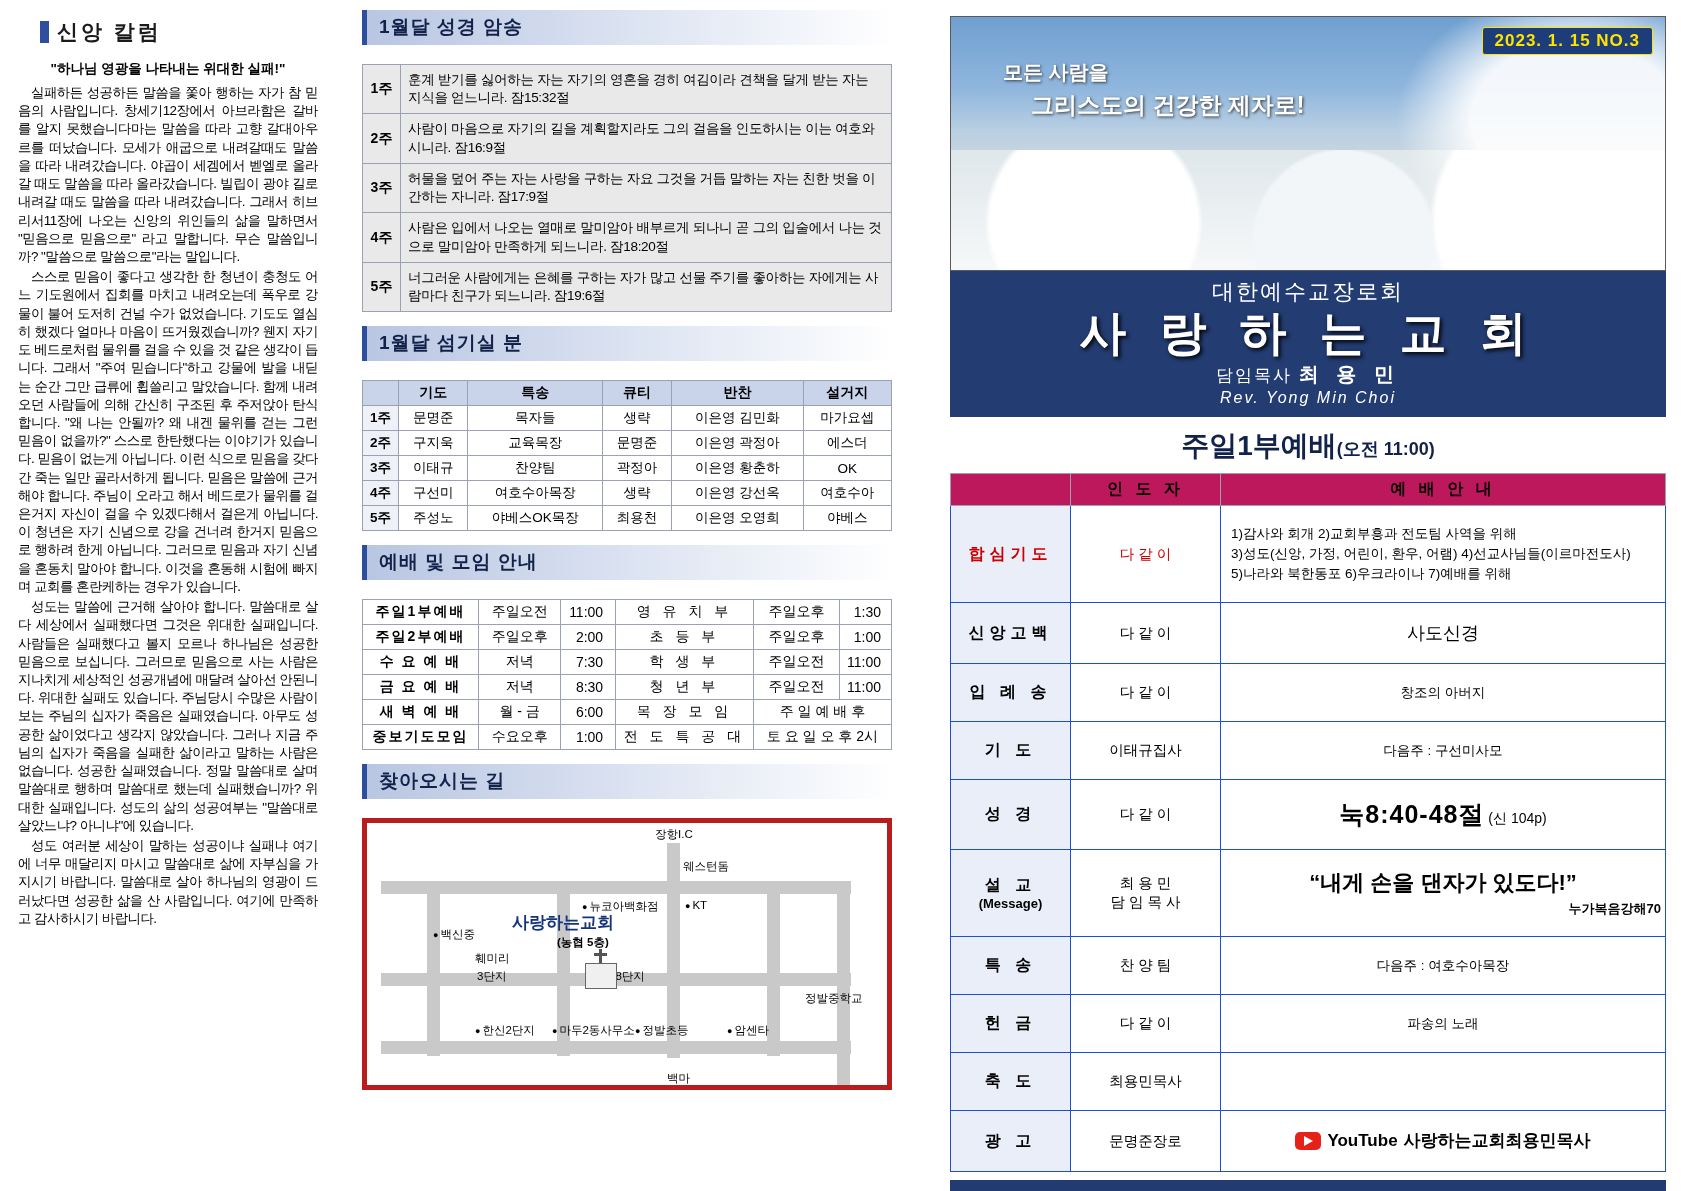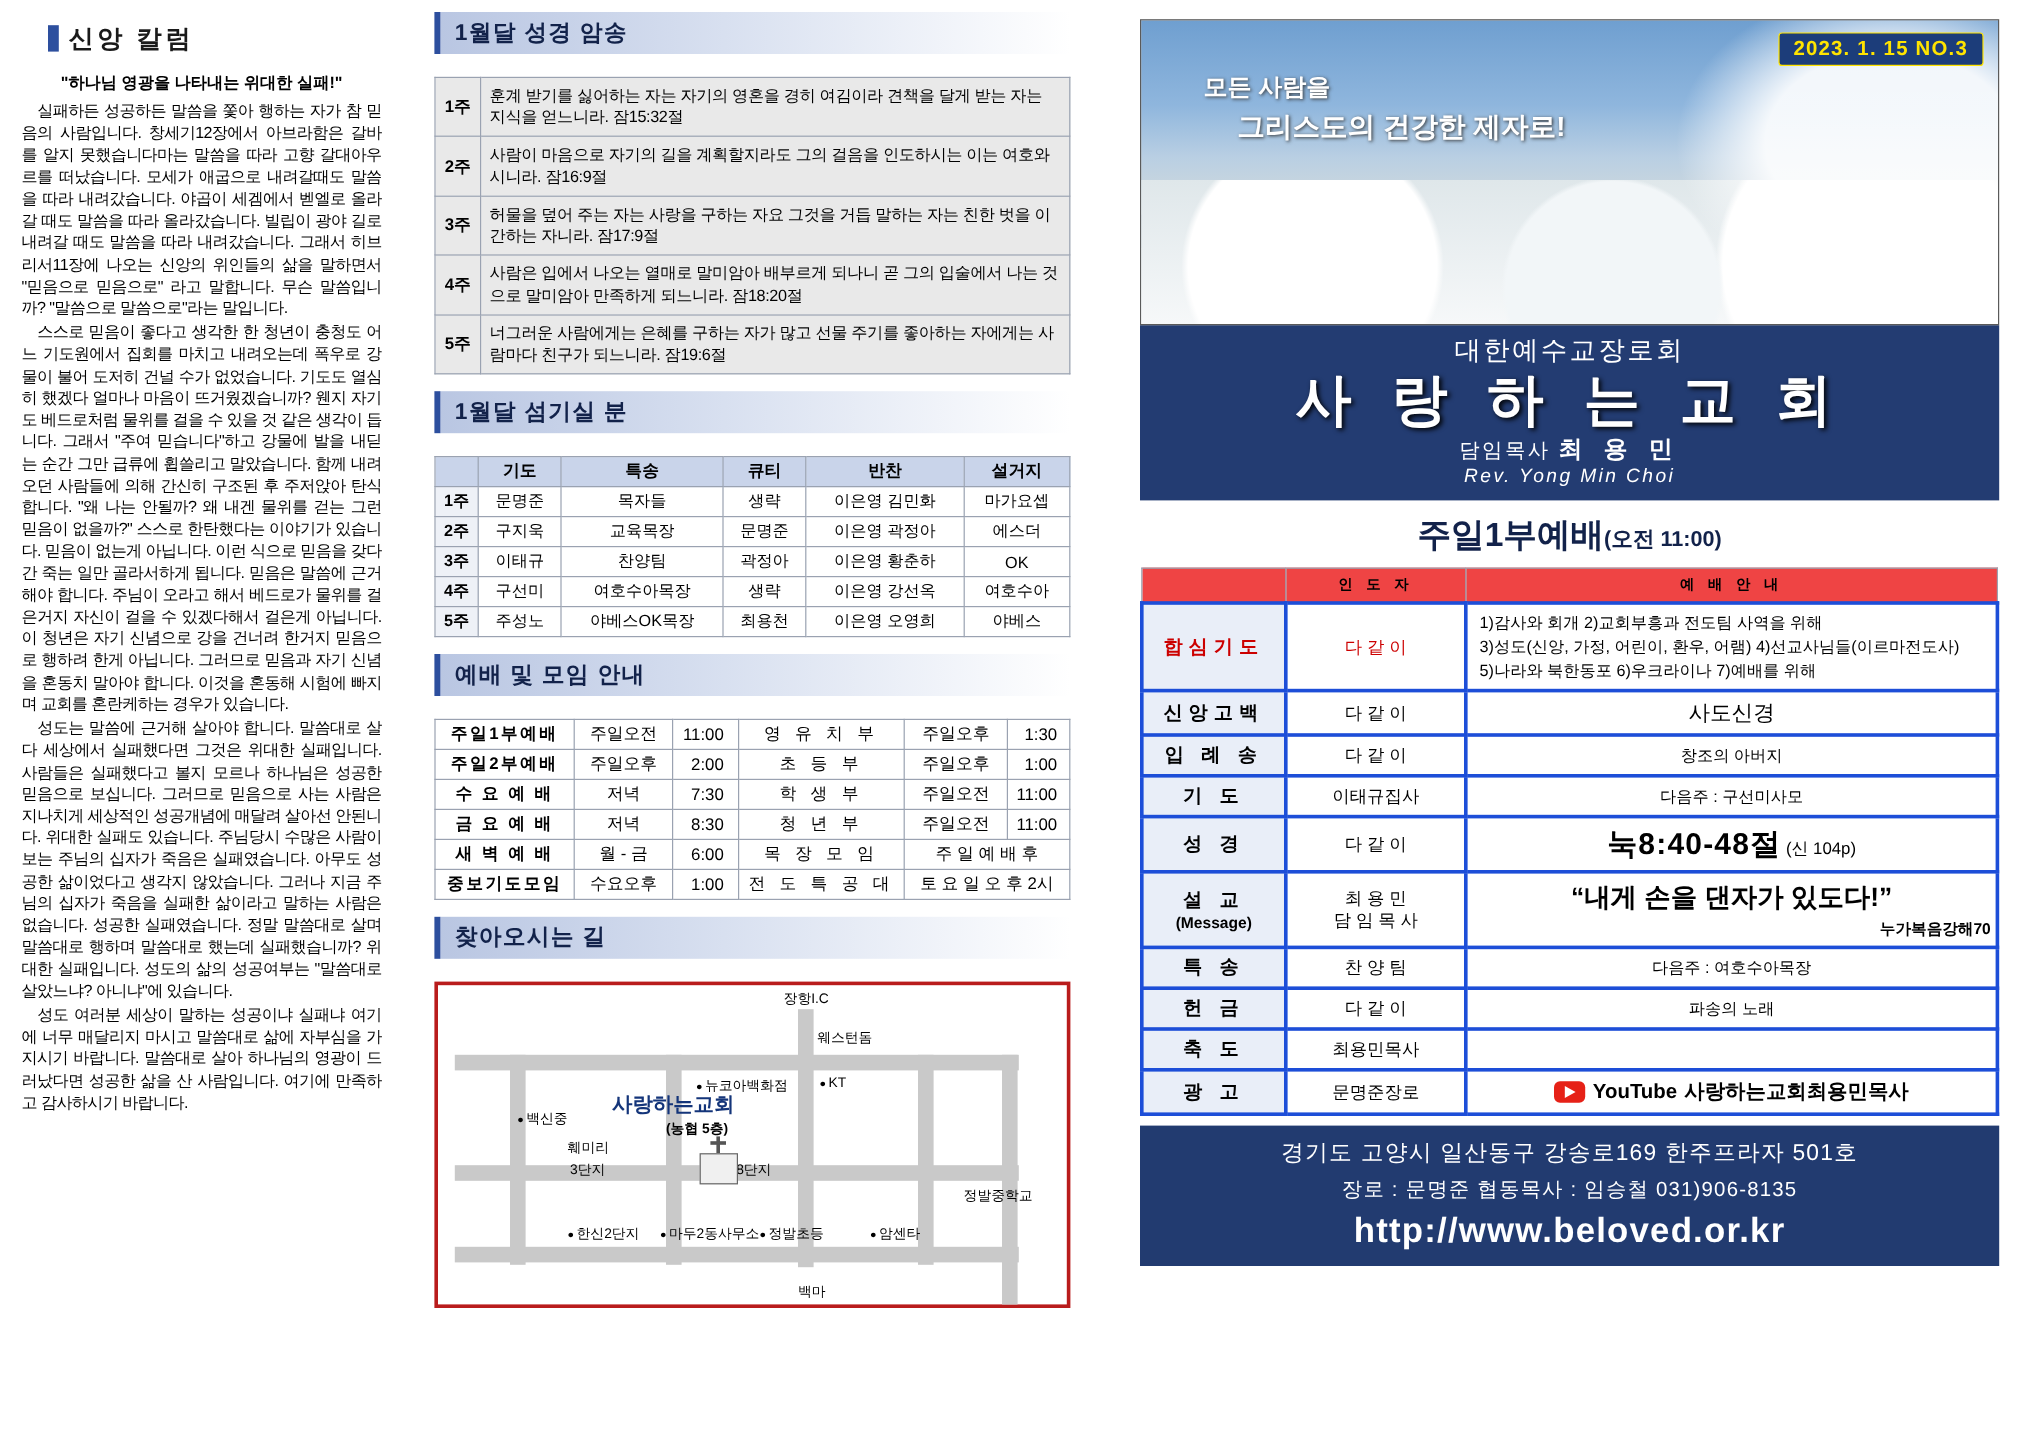--- a/index.html
+++ b/index.html
@@ -48,21 +48,21 @@
   
   .wor-tbl td { text-align: center; font-size: 14px; padding: 6px 2px; white-space: nowrap; }
   .wor-tbl td.lbl { font-weight: bold; letter-spacing: 2px; width: 110px; }
   .wor-tbl td.d1 { width: 78px; text-align:center;}
   .wor-tbl td.t1 { width: 52px; text-align: right; padding-right: 12px; }
   .wor-tbl td.lbl2 { letter-spacing: 4px; width: 112px; }
   .wor-tbl td.d2 { width: 82px; }
   .wor-tbl td.t2 { width: 48px; text-align: right; padding-right: 10px; }
 
   
-  .map-box { border: 3px solid #b91c1c; height: 272px; position: relative; background: #fff; overflow: hidden; }
+  .map-box { border: 5px solid #b91c1c; height: 272px; position: relative; background: #fff; overflow: hidden; }
   .road-h { position: absolute; background: #c9c9c9; height: 13px; }
   .road-v { position: absolute; background: #c9c9c9; width: 13px; }
   .map-lbl { position: absolute; font-size: 11.5px; white-space: nowrap; }
   .map-dot::before { content: "●"; font-size: 9px; margin-right: 2px; }
   .church-name { position:absolute; font-size: 17px; font-weight: bold; color: #14357a; white-space: nowrap;}
 
   
   .col3 { position: absolute; left: 950px; top: 16px; width: 716px; }
   .photo {
     height: 255px; position: relative;
@@ -107,22 +107,22 @@
     text-shadow: 2px 2px 4px #000;
   }
   .navy .pastor { font-size: 17px; letter-spacing: 2px; margin-top: 2px;}
   .navy .pastor b { font-size: 20px; letter-spacing: 6px;}
   .navy .rev { font-size: 16px; font-style: italic; letter-spacing: 2px; margin-top:1px;}
 
   .service-title { text-align: center; font-size: 28px; font-weight: bold; color: #12224a; margin: 10px 0 8px; }
   .service-title span.small { font-size: 18px; }
 
   table.order { border-collapse: collapse; width: 100%; font-size: 14px; }
-  table.order td { border: 3px solid #1d4ed8; padding: 5px 4px; text-align: center; }
-  table.order th { border: 1px solid #9aa2b1; background: #ef4444; font-size: 12px; padding: 5px 8px; letter-spacing: 4px; }
+  table.order td { border: 1px solid #1d4ed8; padding: 18px 4px; text-align: center; }
+  table.order th { border: 1px solid #9aa2b1; background: #be185d; font-size: 16px; padding: 5px 8px; letter-spacing: 4px; }
   .c-item { width: 120px; background: #e9eef8; font-weight: bold; font-size: 16px; letter-spacing: 5px; }
   .c-lead { width: 150px; font-size: 14.5px; }
   .c-note { font-size: 13.5px; }
   .red { color: #cc0000; }
   .scripture { font-size: 25px; font-weight: bold; letter-spacing: 1px; }
   .sermon-title { font-size: 22px; font-weight: bold; margin-top: 20px; }
   .sermon-sub { font-size: 13px; font-weight: bold; text-align: right; display:block; margin-top:2px;}
   .yt { display:inline-flex; align-items:center; gap:6px; font-size:17px; font-weight:bold; }
   .yt-ico { width: 26px; height: 18px; background: #e62117; border-radius: 5px; position: relative; display:inline-block;}
   .yt-ico::after { content:""; position:absolute; left:9px; top:4px; border-left: 9px solid #fff; border-top: 5px solid transparent; border-bottom: 5px solid transparent; }

